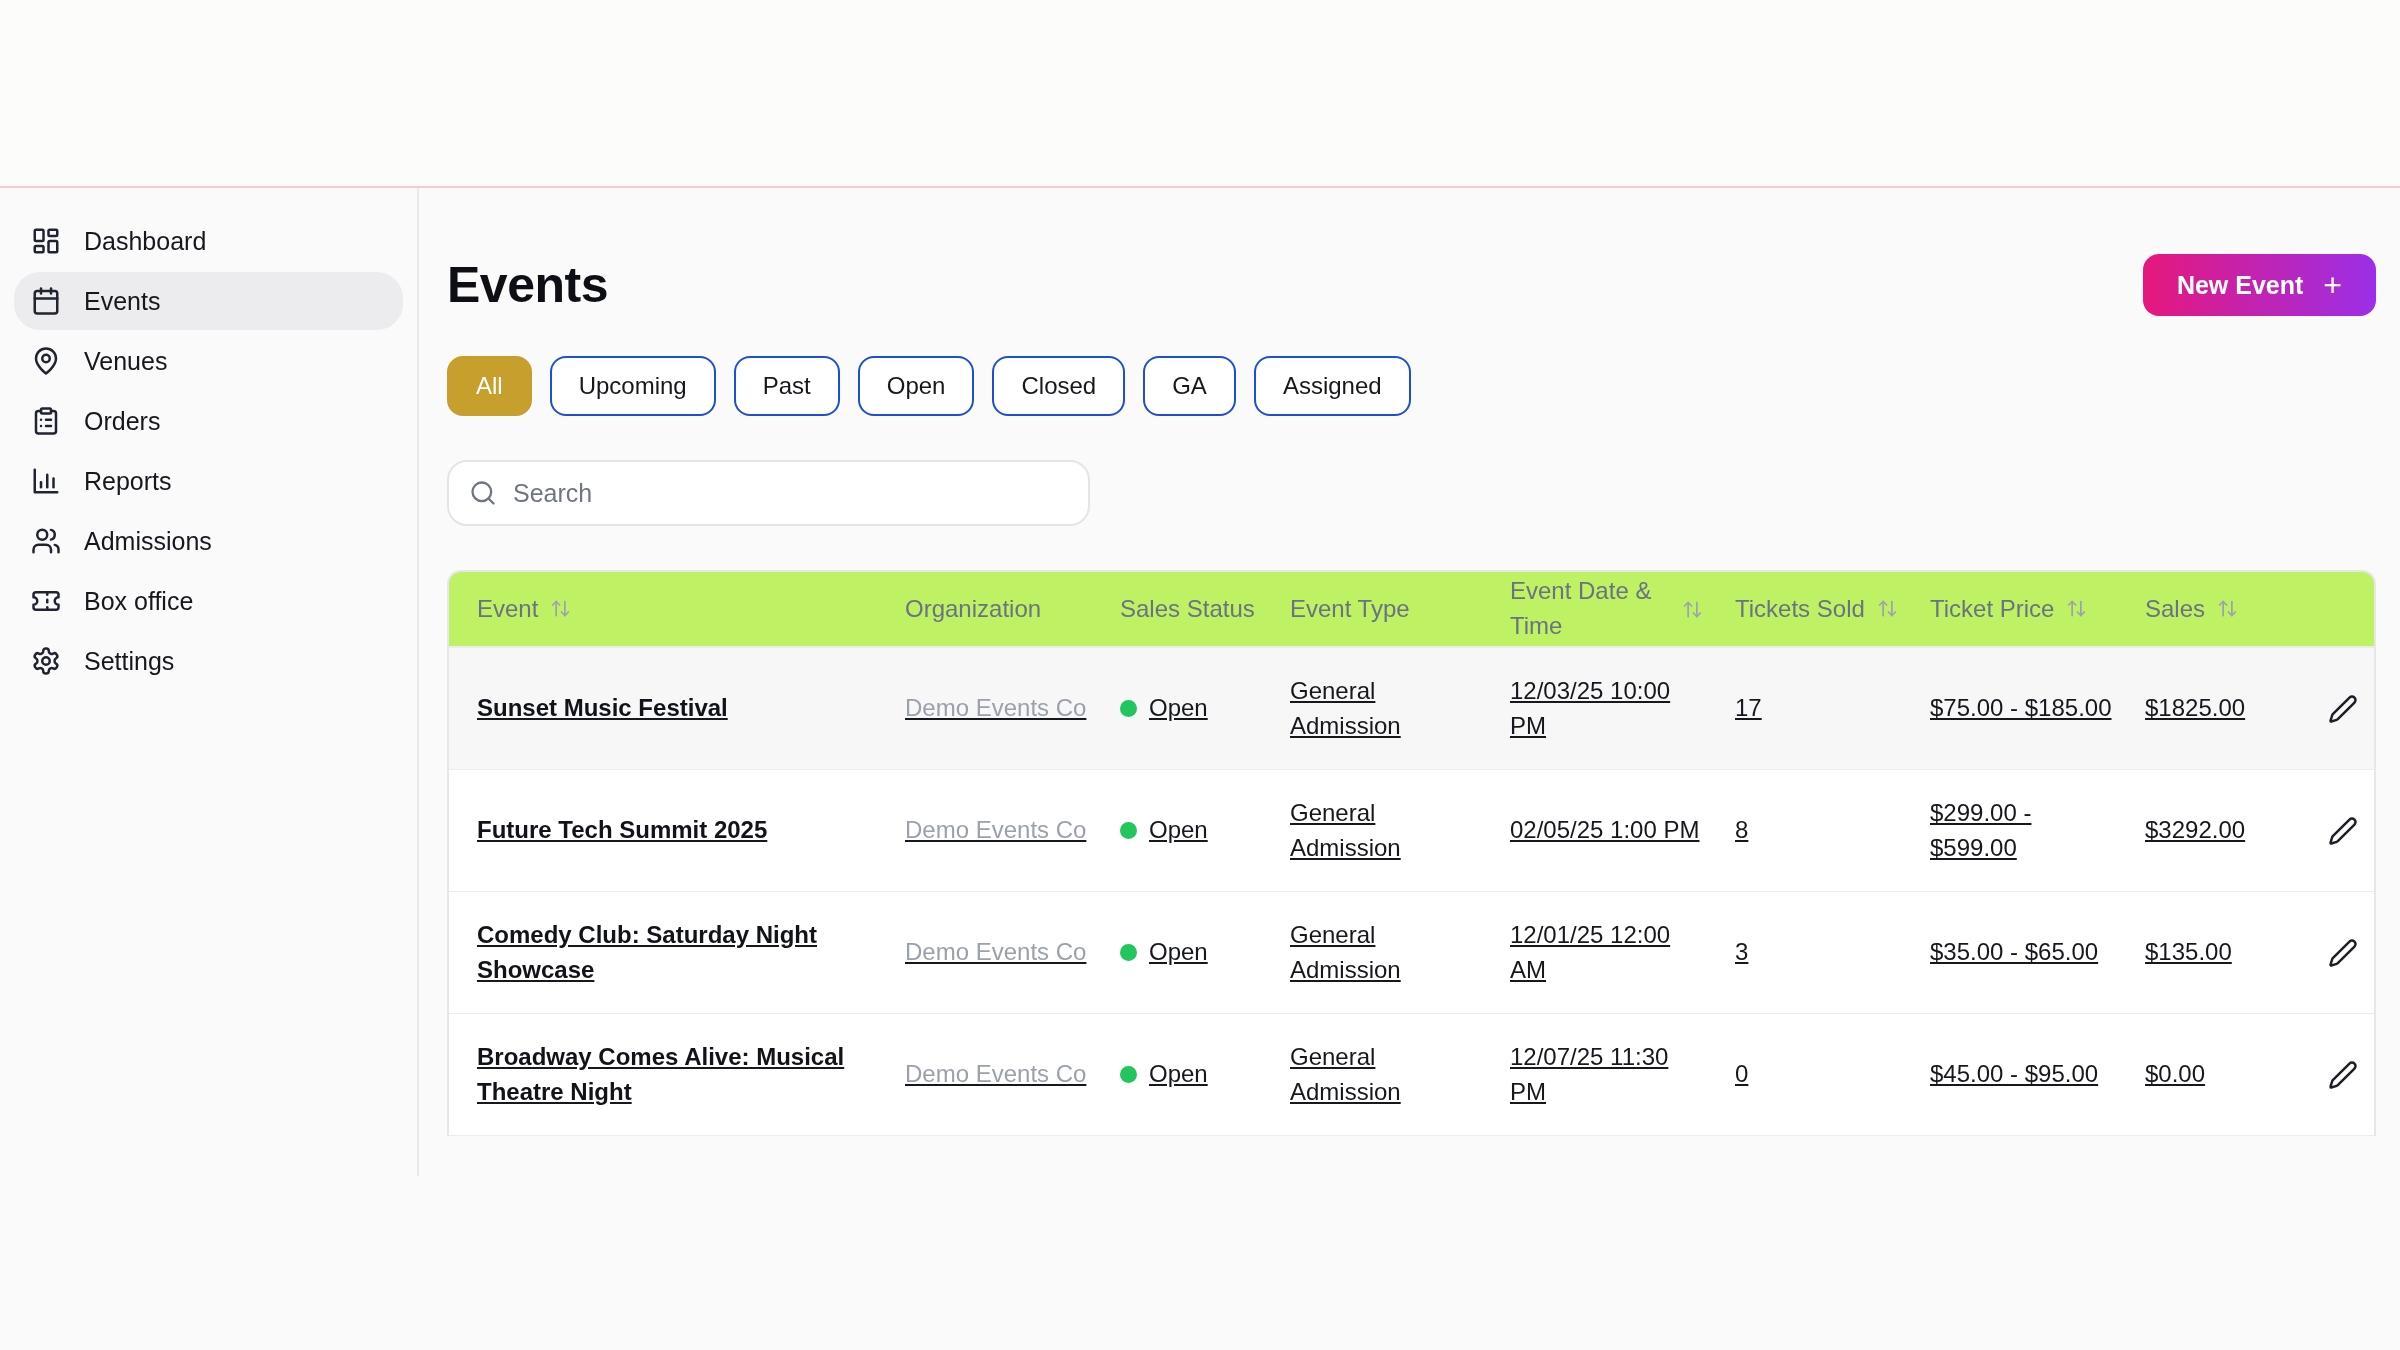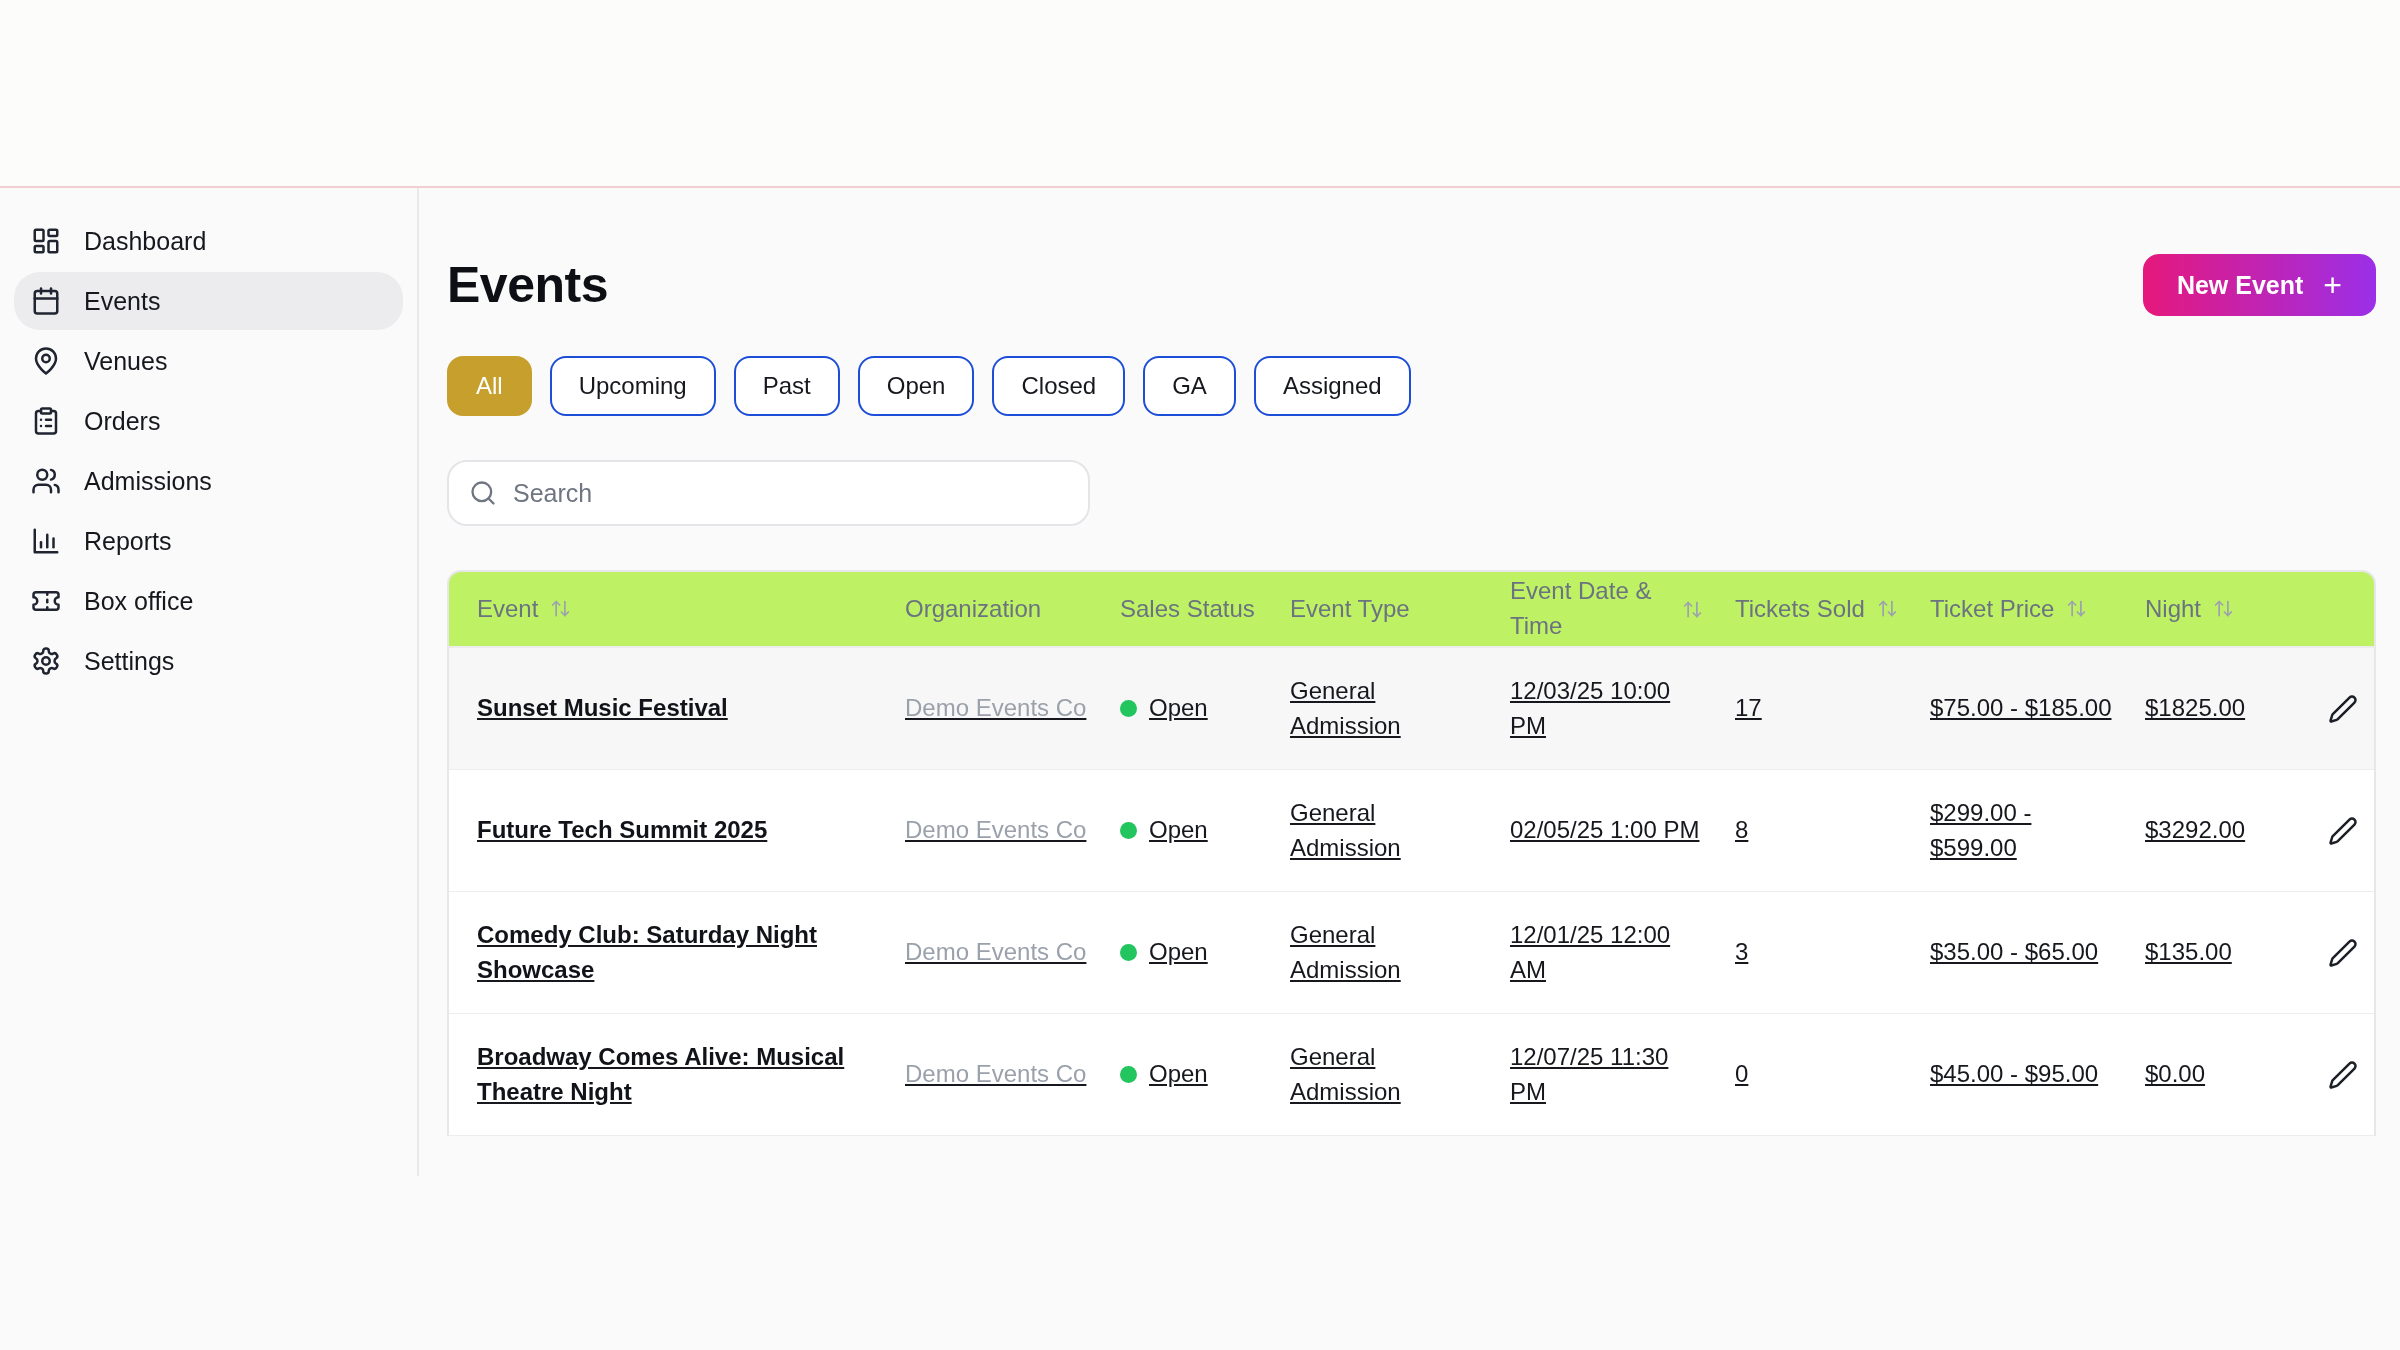--- a/index.html
+++ b/index.html
@@ -193,32 +193,32 @@
         <span class="icon">
             <svg viewBox="0 0 24 24">
               <use href="#i-clipboard"></use>
             </svg>
           </span>
         <span>Orders</span>
       </div>
       <div class="nav-item">
         <span class="icon">
             <svg viewBox="0 0 24 24">
+              <use href="#i-barchart"></use>
+            </svg>
+          </span>
+        <span>Reports</span>
+      </div>
+      <div class="nav-item">
+        <span class="icon">
+            <svg viewBox="0 0 24 24">
               <use href="#i-users"></use>
             </svg>
           </span>
         <span>Admissions</span>
-      </div>
-      <div class="nav-item">
-        <span class="icon">
-            <svg viewBox="0 0 24 24">
-              <use href="#i-barchart"></use>
-            </svg>
-          </span>
-        <span>Reports</span>
       </div>
       <div class="nav-item">
         <span class="icon">
             <svg viewBox="0 0 24 24">
               <use href="#i-ticket"></use>
             </svg>
           </span>
         <span>Box office</span>
       </div>
       <div class="nav-item">
@@ -295,21 +295,21 @@
           </div>
           <div class="th">
             <span>Ticket Price</span>
             <span class="sort">
                 <svg viewBox="0 0 24 24">
                   <use href="#i-sort"></use>
                 </svg>
               </span>
           </div>
           <div class="th">
-            <span>Night</span>
+            <span>Sales</span>
             <span class="sort">
                 <svg viewBox="0 0 24 24">
                   <use href="#i-sort"></use>
                 </svg>
               </span>
           </div>
           <div class="th"></div>
         </div>
 
         <div class="trow shaded">

